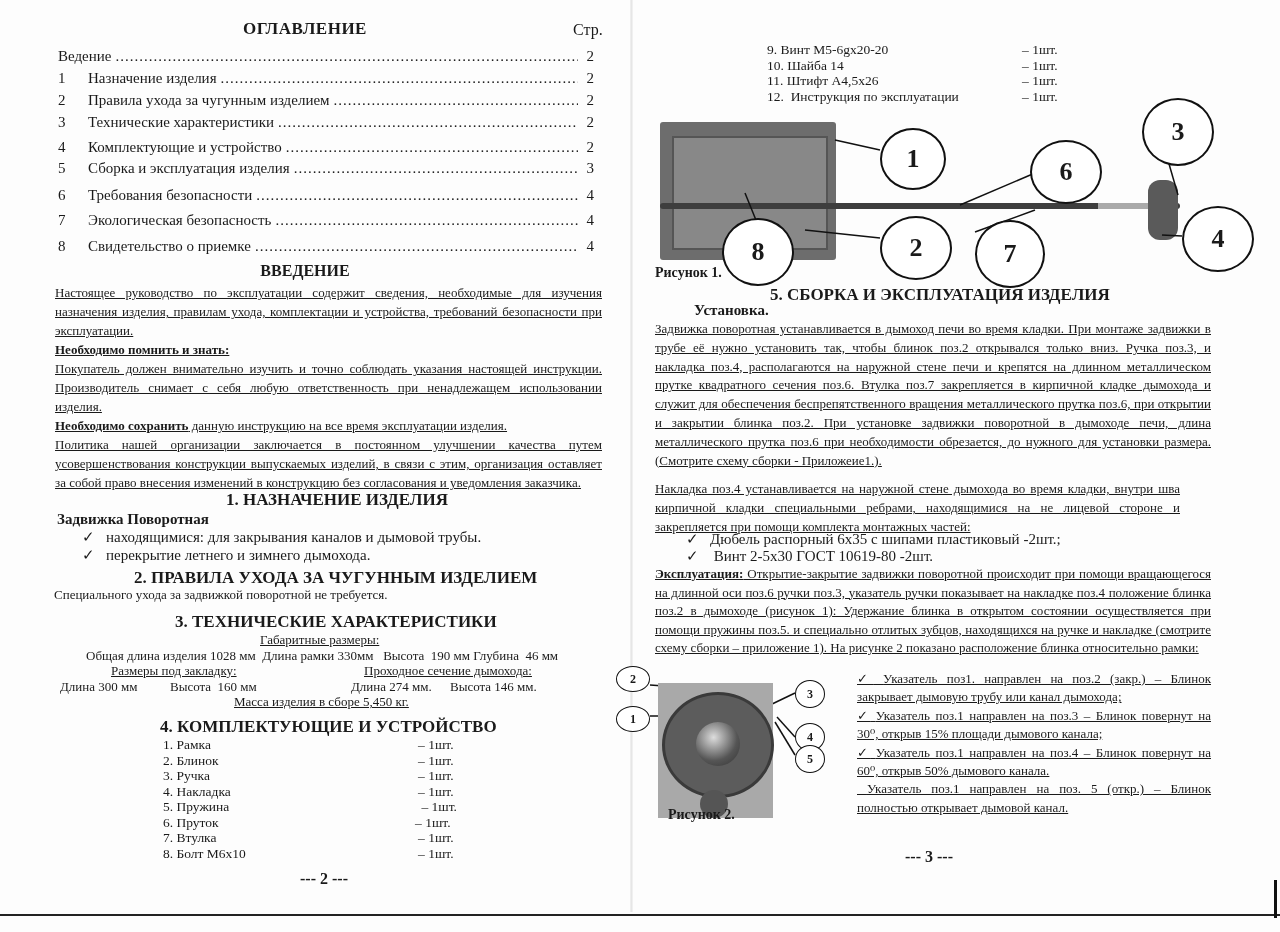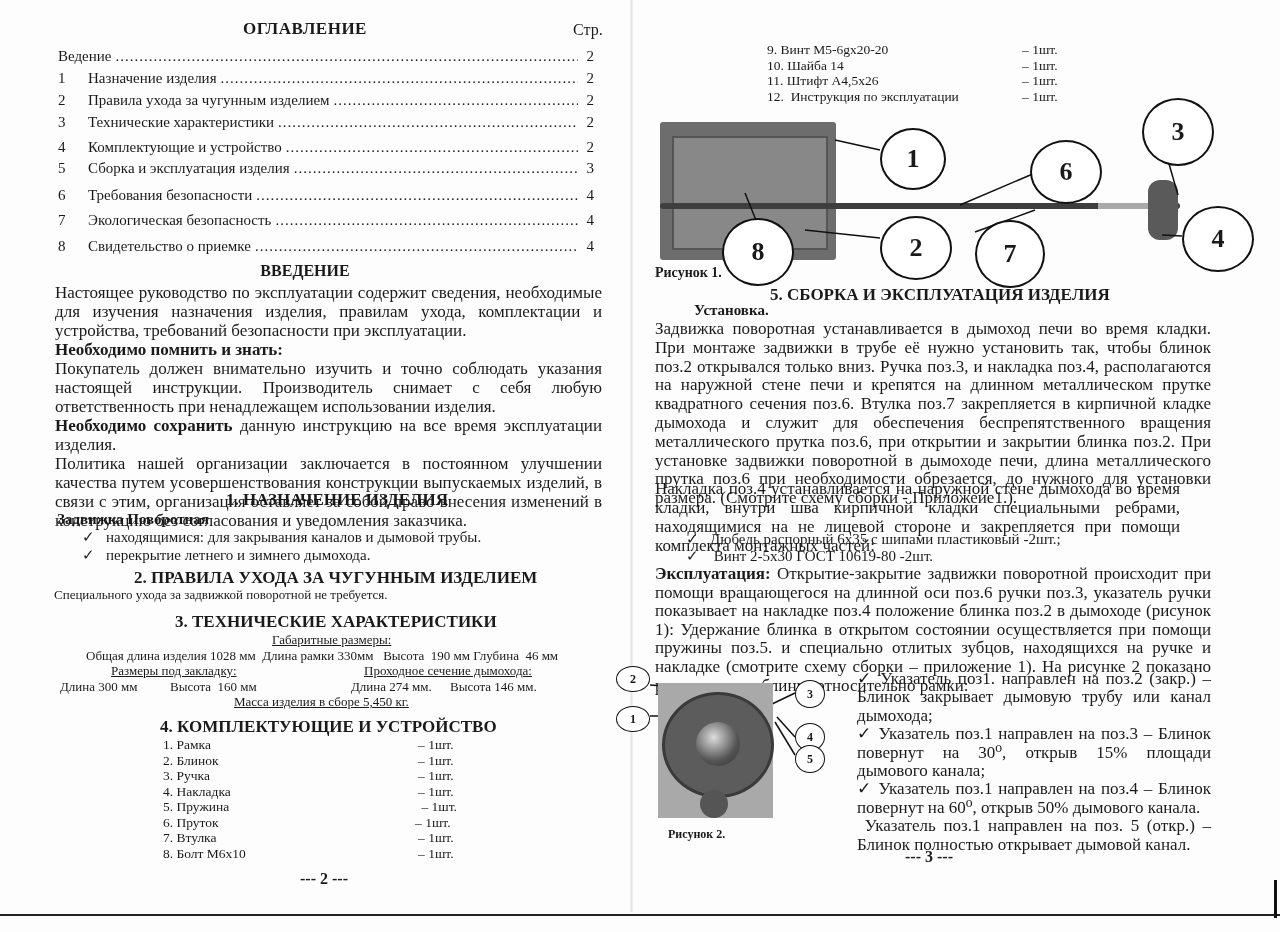--- a/index.html
+++ b/index.html
@@ -11,21 +11,21 @@
   
   .toc-title{left:230px;top:19px;width:150px;font-size:17px;font-weight:bold;letter-spacing:0.5px;}
   .toc-str{left:573px;top:21px;font-size:16px;}
   .toc-row{left:58px;width:536px;font-size:15px;display:flex;align-items:baseline;}
   .toc-row .num{width:30px;}
   .toc-row .lbl{white-space:nowrap;}
   .toc-row .dots{flex:1;overflow:hidden;white-space:nowrap;margin:0 4px;letter-spacing:1px;}
   .toc-row .dots::after{content:"..............................................................................................................................";}
   .toc-row .pg{width:12px;text-align:right;}
   .h-sec{font-size:17px;font-weight:bold;white-space:nowrap;}
-  .para{font-size:17px;line-height:19px;text-align:justify;}
+  .para{font-size:13px;line-height:19px;text-align:justify;text-decoration:underline;}
   .para p{margin:0;}
   .check{font-size:15px;line-height:19px;white-space:nowrap;}
   .check .ck{display:inline-block;width:24px;}
   .kit-row{font-size:13.5px;line-height:15.5px;display:flex;white-space:nowrap;}
   .kit-row .n{width:255px;}
   .pgnum{font-size:16px;font-weight:bold;}
   .ul{text-decoration:underline;}
   
   .fig1-frame{left:660px;top:122px;width:175px;width:176px;height:138px;background:#6d6d6d;
      border-radius:3px;}
@@ -117,21 +117,21 @@
 
   <div class="abs h-sec" style="left:226px;top:490px;">1.   НАЗНАЧЕНИЕ ИЗДЕЛИЯ</div>
   <div class="abs bold" style="left:57px;top:511px;font-size:15px;">Задвижка Поворотная</div>
   <div class="abs check" style="left:82px;top:528px;"><span class="ck">✓</span><span>находящимися: для закрывания каналов и дымовой трубы.</span></div>
   <div class="abs check" style="left:82px;top:546px;"><span class="ck">✓</span><span>перекрытие летнего и зимнего дымохода.</span></div>
 
   <div class="abs h-sec" style="left:134px;top:568px;">2.   ПРАВИЛА УХОДА ЗА ЧУГУННЫМ ИЗДЕЛИЕМ</div>
   <div class="abs" style="left:54px;top:587px;font-size:13px;">Специального ухода за задвижкой поворотной не требуется.</div>
 
   <div class="abs h-sec" style="left:175px;top:612px;">3.   ТЕХНИЧЕСКИЕ ХАРАКТЕРИСТИКИ</div>
-  <div class="abs ul" style="left:272px;top:632px;font-size:13px;">Габаритные размеры:</div>
+  <div class="abs ul" style="left:260px;top:632px;font-size:13px;">Габаритные размеры:</div>
   <div class="abs" style="left:86px;top:648px;font-size:13px;white-space:pre;">Общая длина изделия 1028 мм  Длина рамки 330мм   Высота  190 мм Глубина  46 мм</div>
   <div class="abs ul" style="left:111px;top:663px;font-size:13px;">Размеры под закладку:</div>
   <div class="abs ul" style="left:364px;top:663px;font-size:13px;">Проходное сечение дымохода:</div>
   <div class="abs" style="left:60px;top:679px;font-size:13px;">Длина 300 мм</div>
   <div class="abs" style="left:170px;top:679px;font-size:13px;white-space:pre;text-align:right;">Высота  160 мм</div>
   <div class="abs" style="left:351px;top:679px;font-size:13px;">Длина 274 мм.</div>
   <div class="abs" style="left:450px;top:679px;font-size:13px;">Высота 146 мм.</div>
   <div class="abs ul" style="left:234px;top:694px;font-size:13px;">Масса изделия в сборе 5,450 кг.</div>
 
   <div class="abs h-sec" style="left:160px;top:717px;">4. КОМПЛЕКТУЮЩИЕ И УСТРОЙСТВО</div>
@@ -246,20 +246,20 @@
   <div>
     <div class="abs fig2-bg"></div>
     <div class="abs fig2-disc"></div>
     <div class="abs fig2-ball"></div>
     <div class="abs fig2-tab"></div>
     <div class="callout sm" style="left:616px;top:666px;width:32px;height:24px;">2</div>
     <div class="callout sm" style="left:616px;top:706px;width:32px;height:24px;">1</div>
     <div class="callout sm" style="left:795px;top:680px;width:28px;height:26px;">3</div>
     <div class="callout sm" style="left:795px;top:723px;width:28px;height:26px;">4</div>
     <div class="callout sm" style="left:795px;top:745px;width:28px;height:26px;">5</div>
-    <div class="abs bold" style="left:668px;top:827px;font-size:12px;">Рисунок 2.</div>
+    <div class="abs bold" style="left:668px;top:807px;font-size:14px;">Рисунок 2.</div>
   </div>
 
   <div class="abs pgnum" style="left:905px;top:848px;">--- 3 ---</div>
 </div>
 
 <div class="abs bottom-line"></div>
 <div class="abs right-edge"></div>
 
 </body></html>

